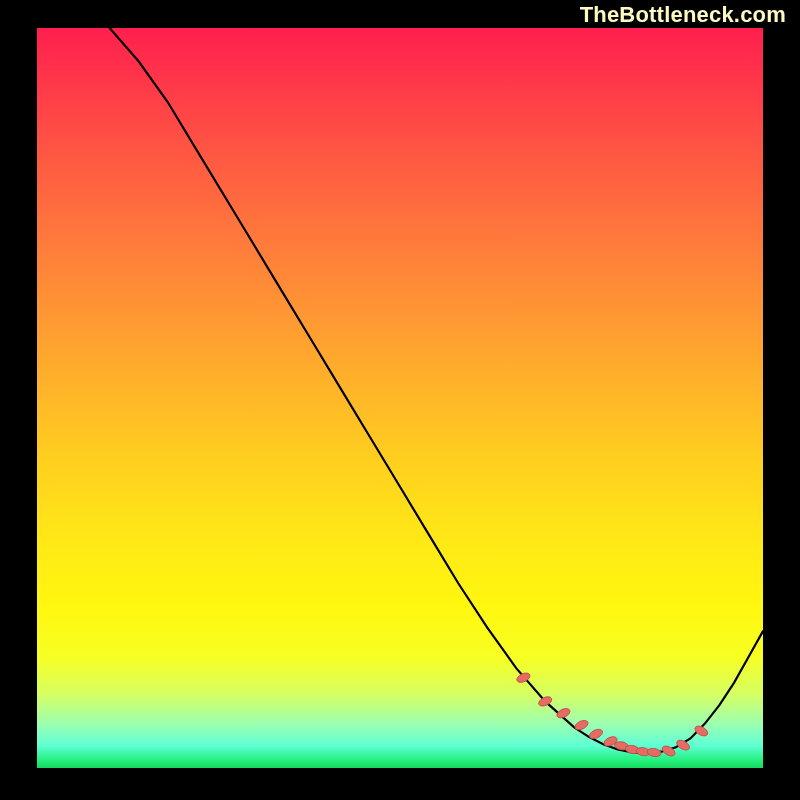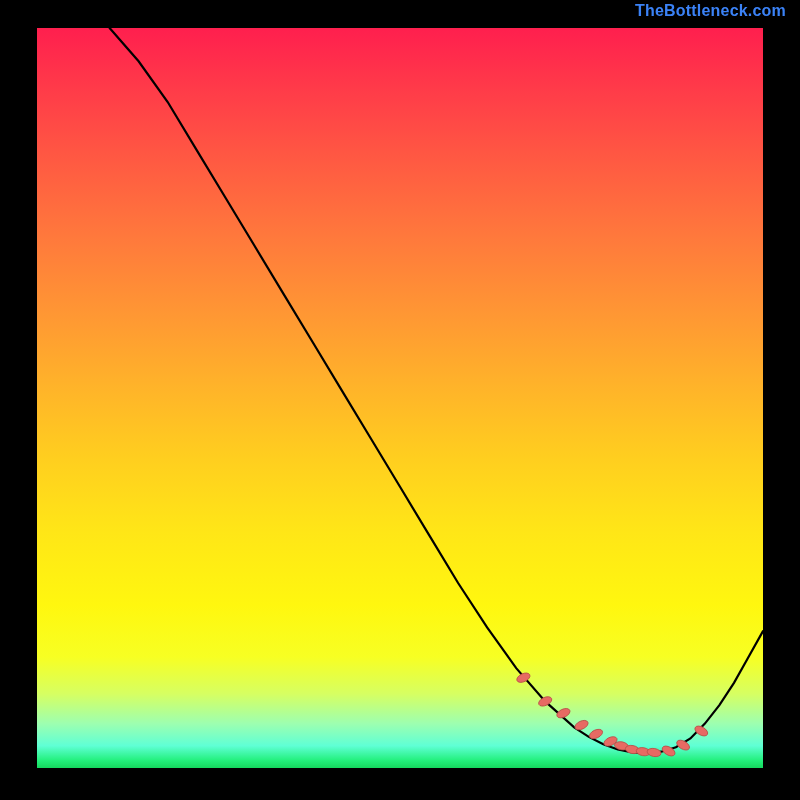--- a/index.html
+++ b/index.html
@@ -14,22 +14,22 @@
   .frame {
     position: relative;
     width: 800px;
     height: 800px;
     background: #000;
   }
   .watermark {
     position: absolute;
     top: 2px;
     right: 14px;
-    color: #3b82f6;
-    font-size: 16px;
+    color: #fef9c3;
+    font-size: 22px;
     font-weight: 600;
     letter-spacing: 0.2px;
     user-select: none;
   }
   .plot {
     position: absolute;
     left: 37px;
     top: 28px;
     width: 726px;
     height: 740px;

